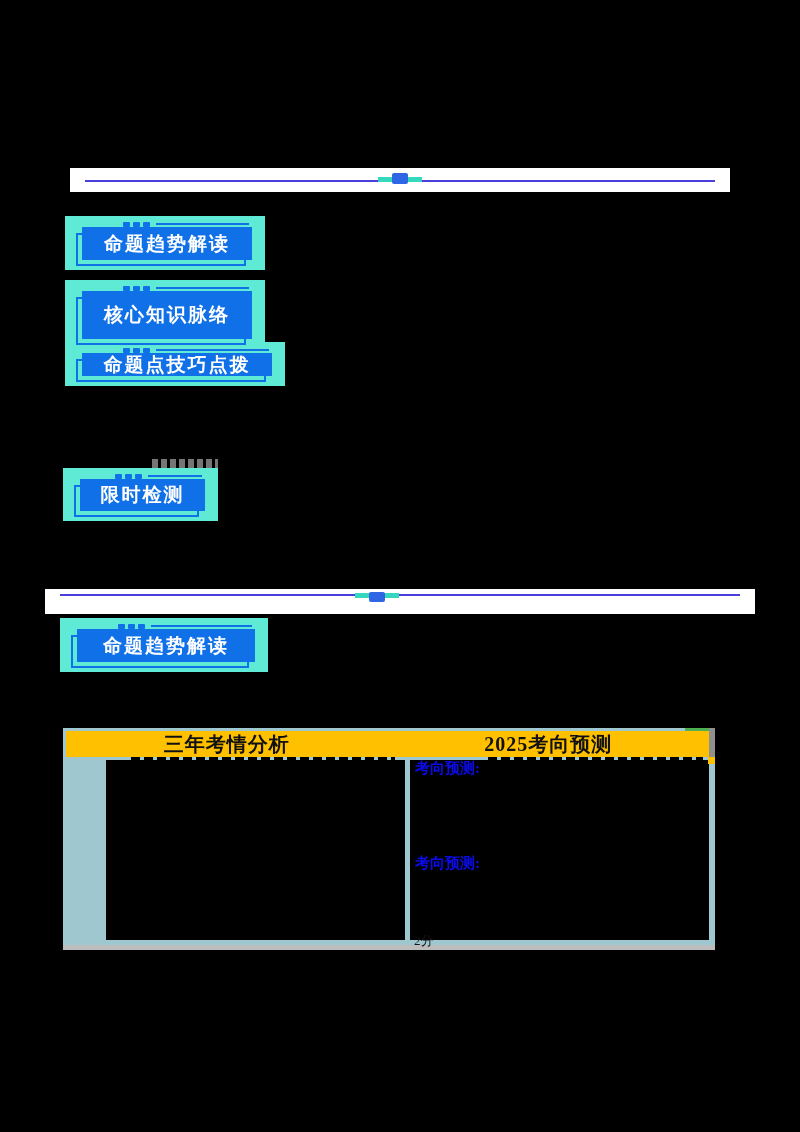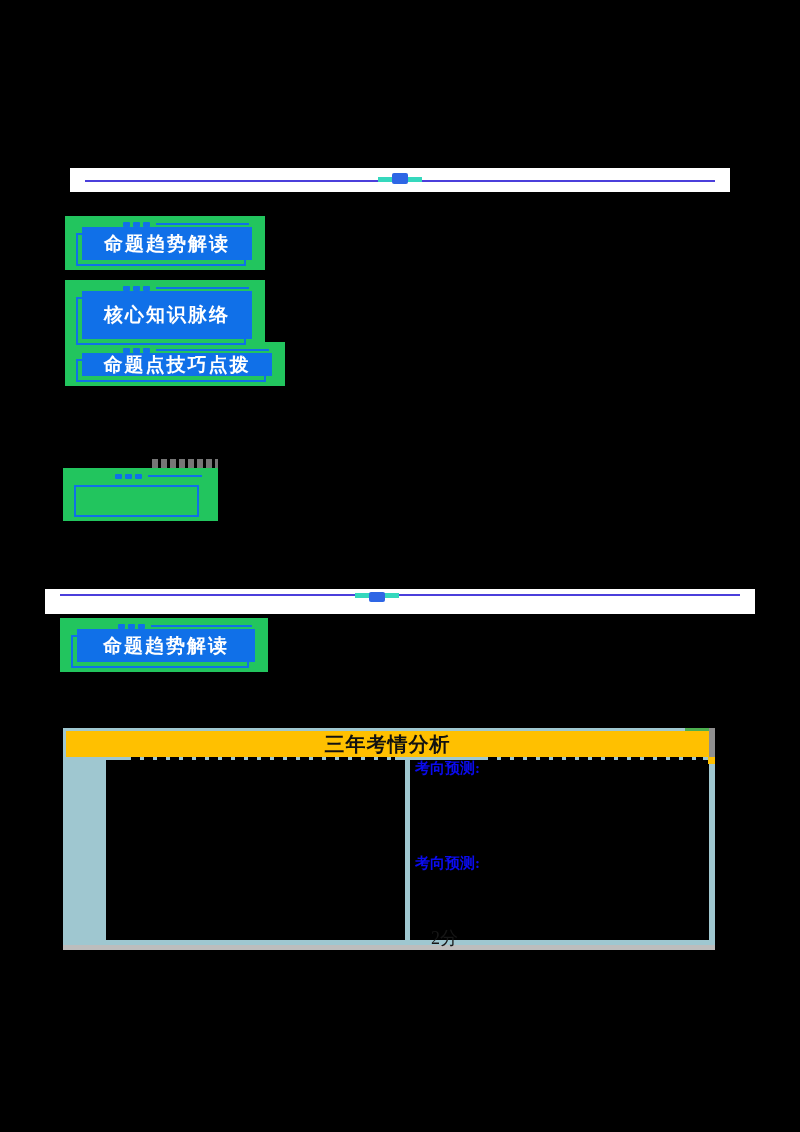--- a/index.html
+++ b/index.html
@@ -10,21 +10,21 @@
   }
   
   .divider{position:absolute;background:#fff;}
   .divider .rule{position:absolute;height:2px;background:var(--linepurple,#4B3FDB);}
   .orn{position:absolute;transform:translateX(-50%);width:44px;height:14px;}
   .orn .teal-bar{position:absolute;left:0;top:4px;width:44px;height:5px;background:var(--ornteal,#35D8BD);}
   .orn .blue-knob{position:absolute;left:14px;top:0;width:16px;height:11px;background:var(--ornblue,#2E66E5);border-radius:2px;}
   .orn.low .teal-bar{top:2px;}
   .orn.low .blue-knob{top:1px;height:10px;}
   
-  .fancy-btn{position:absolute;background:#22c55e;}
+  .fancy-btn{position:absolute;background:#5eead4;}
   .btn-top{position:absolute;top:4px;left:58px;right:16px;height:8px;display:flex;align-items:center;}
   .btn-top .dot{width:7px;height:5px;background:var(--btnblue,#1070E8);margin-right:3px;border-radius:1px;}
   .btn-top .topline{flex:1;height:2px;background:var(--btnblue,#1070E8);margin-left:3px;}
   .btn-outline{position:absolute;left:11px;top:17px;right:19px;bottom:4px;border:2px solid var(--btnblue,#1070E8);z-index:1;}
   .btn-solid{
     position:absolute;left:17px;top:11px;right:13px;bottom:10px;z-index:2;
     background:var(--btnblue,#1070E8);color:#fff;font-weight:bold;font-size:19px;
     display:flex;align-items:center;justify-content:center;letter-spacing:2px;
     font-family:"Liberation Sans", sans-serif;
   }
@@ -42,21 +42,21 @@
   .tbl-body{position:absolute;left:3px;right:6px;top:32px;bottom:10px;display:flex;gap:5px;margin-left:40px;}
   .tbl-cell{flex:1;background:#000;position:relative;}
   .cut-strip{position:absolute;top:-3px;height:5px;
     background:repeating-linear-gradient(90deg,#000 0 9px,rgba(0,0,0,0) 9px 13px);}
   .cut-strip.l{left:25px;right:10px;}
   .cut-strip.r{left:78px;right:6px;}
   .cell-label{position:absolute;left:5px;color:var(--labelblue,#0B0BEF);font-weight:bold;
     font-size:15px;font-family:"Liberation Serif", serif;z-index:2;}
   .cell-label.top{top:-1px;}
   .cell-label.mid{top:94px;}
-  .bottom-fragment{position:absolute;left:21px;bottom:-10px;color:#161616;font-size:18px;
+  .bottom-fragment{position:absolute;left:4px;bottom:-10px;color:#161616;font-size:13px;
     z-index:3;font-family:"Liberation Serif", serif;}
   .green-seg{position:absolute;top:0;right:4px;width:26px;height:3px;background:var(--green,#4CAF50);}
   .gray-seg{position:absolute;top:0;right:0;width:6px;height:34px;background:#8F8F8F;}
   .yellow-dot{position:absolute;top:29px;right:0;width:7px;height:7px;background:var(--headeryellow,#FFC000);}
   .gray-strip{position:absolute;left:0;right:0;bottom:0;height:5px;background:var(--graystrip,#BDBDBD);}
   .tbl-bottom-teal{position:absolute;left:0;right:0;bottom:5px;height:5px;background:var(--tblborder,#9FC7D0);}
 </style>
 </head>
 <body>
 
@@ -106,20 +106,21 @@
   <div class="faint-text"></div>
 
   <div class="fancy-btn" style="left:63px;top:468px;width:155px;height:53px;">
     <div class="btn-top" style="left:52px;">
       <span class="dot"></span>
       <span class="dot"></span>
       <span class="dot"></span>
       <span class="topline"></span>
     </div>
     <div class="btn-outline"></div>
+    <div class="btn-solid">限时检测</div>
   </div>
 
   <div class="divider" style="left:45px;top:589px;width:710px;height:25px;">
     <div class="rule" style="left:15px;right:15px;top:5px;"></div>
     <div class="orn low" style="left:46.8%;top:2px;">
       <span class="teal-bar"></span>
       <span class="blue-knob"></span>
     </div>
   </div>
 
@@ -130,20 +131,21 @@
       <span class="dot"></span>
       <span class="topline"></span>
     </div>
     <div class="btn-outline"></div>
     <div class="btn-solid">命题趋势解读</div>
   </div>
 
   <div class="exam-table">
     <div class="tbl-header">
       <div class="tbl-h-cell">三年考情分析</div>
+      <div class="tbl-h-cell">2025考向预测</div>
     </div>
     <div class="tbl-body">
       <div class="tbl-cell">
         <div class="cut-strip l"></div>
       </div>
       <div class="tbl-cell">
         <div class="cut-strip r"></div>
         <div class="cell-label top">考向预测:</div>
         <div class="cell-label mid">考向预测:</div>
         <div class="bottom-fragment">2分</div>

